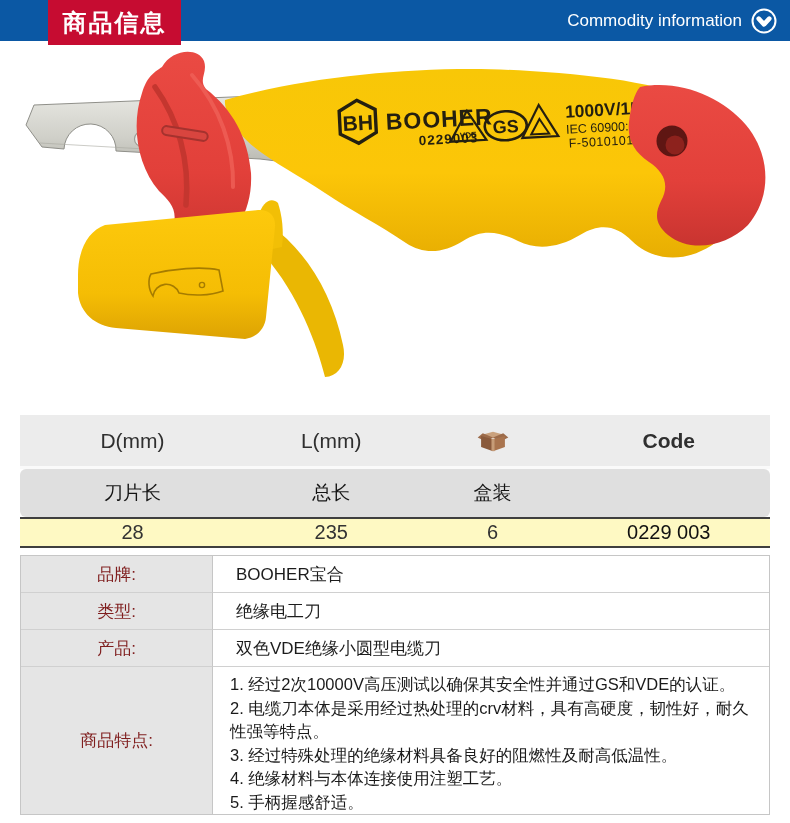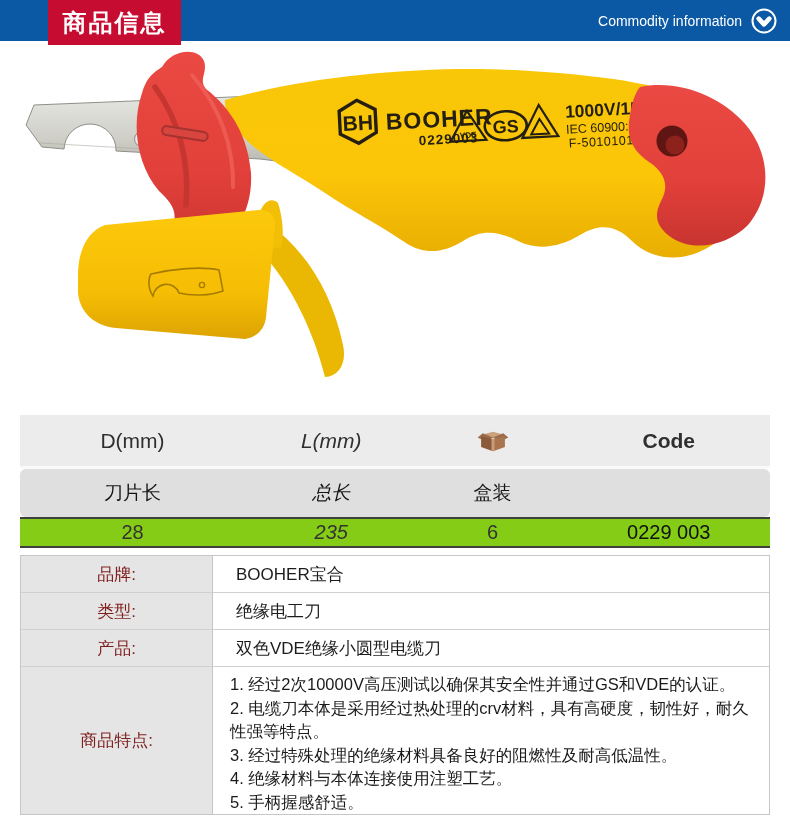--- a/index.html
+++ b/index.html
@@ -5,36 +5,36 @@
   html,body{margin:0;padding:0;background:#ffffff;}
   .page{position:relative;width:790px;height:823px;background:#fff;overflow:hidden;
         font-family:"Liberation Sans","DejaVu Sans",sans-serif;}
 
   
   .topbar{position:absolute;left:0;top:0;width:790px;height:41px;background:#0b58a4;}
   .title-box{position:absolute;left:8px;top:0;width:133px;height:45px;background:#c60c31;
              display:flex;align-items:center;justify-content:center;
              color:#fff;font-size:24px;font-weight:bold;letter-spacing:2px;margin-left:40px;}
   .en-wrap{position:absolute;right:12px;top:0;height:41px;display:flex;align-items:center;gap:8px;}
-  .en-label{color:#fff;font-size:14px;margin-left:36px;}
+  .en-label{color:#fff;font-size:17px;margin-left:36px;}
   .chev-btn{width:28px;height:28px;display:block;cursor:pointer;}
 
   
   .figure{position:absolute;left:20px;top:45px;width:755px;height:368px;background:#fff;}
 
   
   .spec{position:absolute;left:20px;top:415px;width:750px;}
   .spec-row{display:flex;width:100%;}
-  .spec-row .c1{width:30%;}.spec-row .c2{width:23%;font-style:italic;}.spec-row .c3{width:20%;}.spec-row .c4{width:27%;font-weight:bold;}
+  .spec-row .c1{width:30%;}.spec-row .c2{width:23%;}.spec-row .c3{width:20%;}.spec-row .c4{width:27%;font-weight:bold;}
   .spec-cell{display:flex;align-items:center;justify-content:center;}
   .row-en{height:51px;background:#ececec;font-size:21px;color:#2f2f2f;}
   .row-gap{height:3px;background:#fafafa;}
   .row-cn{height:48px;background:#dfdfdf;font-size:19px;color:#141414;font-weight:500;border-radius:6px;}
   .row-dark{height:2px;background:#3f3f3f;}
-  .row-val{height:27px;background:#84cc16;font-size:20px;color:#333;}
+  .row-val{height:27px;background:#fef9c3;font-size:20px;color:#333;}
   .row-val .bold{font-weight:normal;color:#111;}
   .carton{width:34px;height:24px;display:block;}
 
   
   .detail{position:absolute;left:20px;top:555px;width:748px;height:258px;
           border:1px solid #c6c6c6;display:grid;grid-template-columns:192px 1fr;
           grid-template-rows:37px 37px 37px 1fr;background:#fff;}
   .d-label{background:#e5e5e5;display:flex;align-items:center;justify-content:center;
            font-size:17px;color:#7f1d1d;border-right:1px solid #c6c6c6;border-bottom:1px solid #d0d0d0;}
   .d-value{display:flex;align-items:center;padding-left:23px;font-size:17px;color:#1c1c1c;

